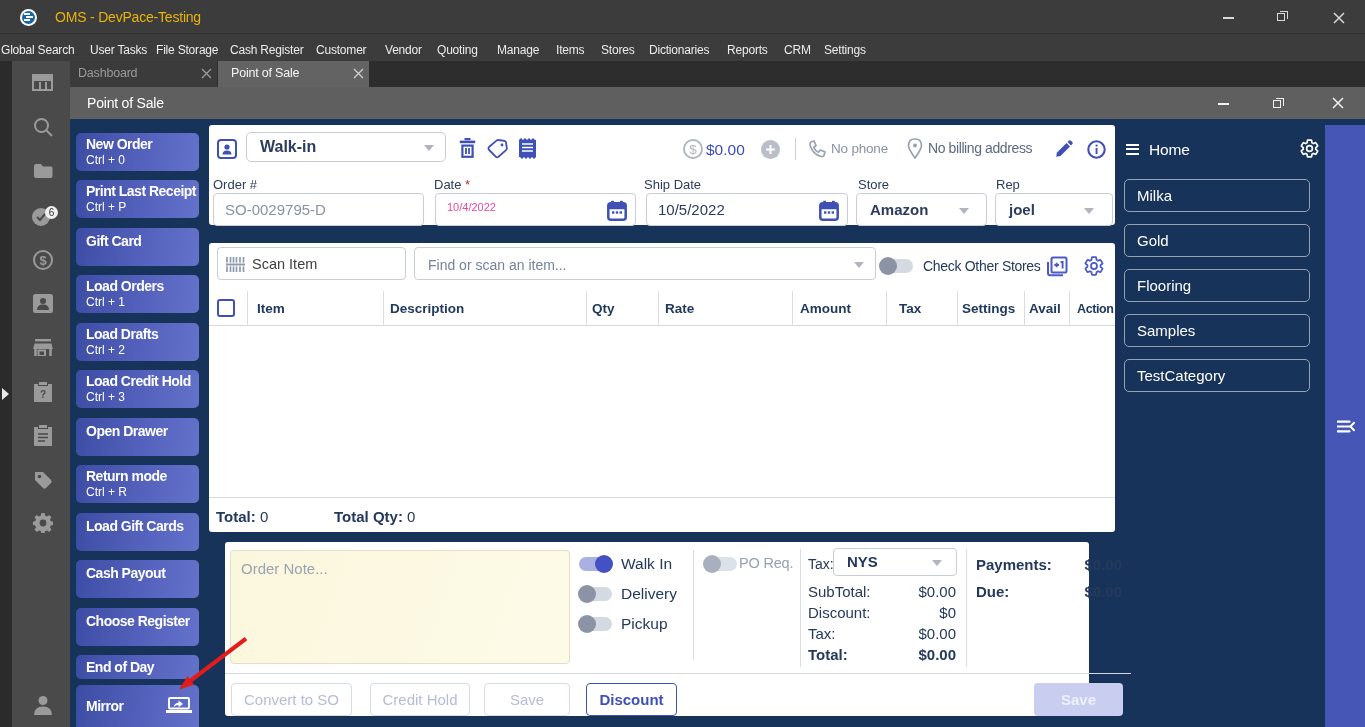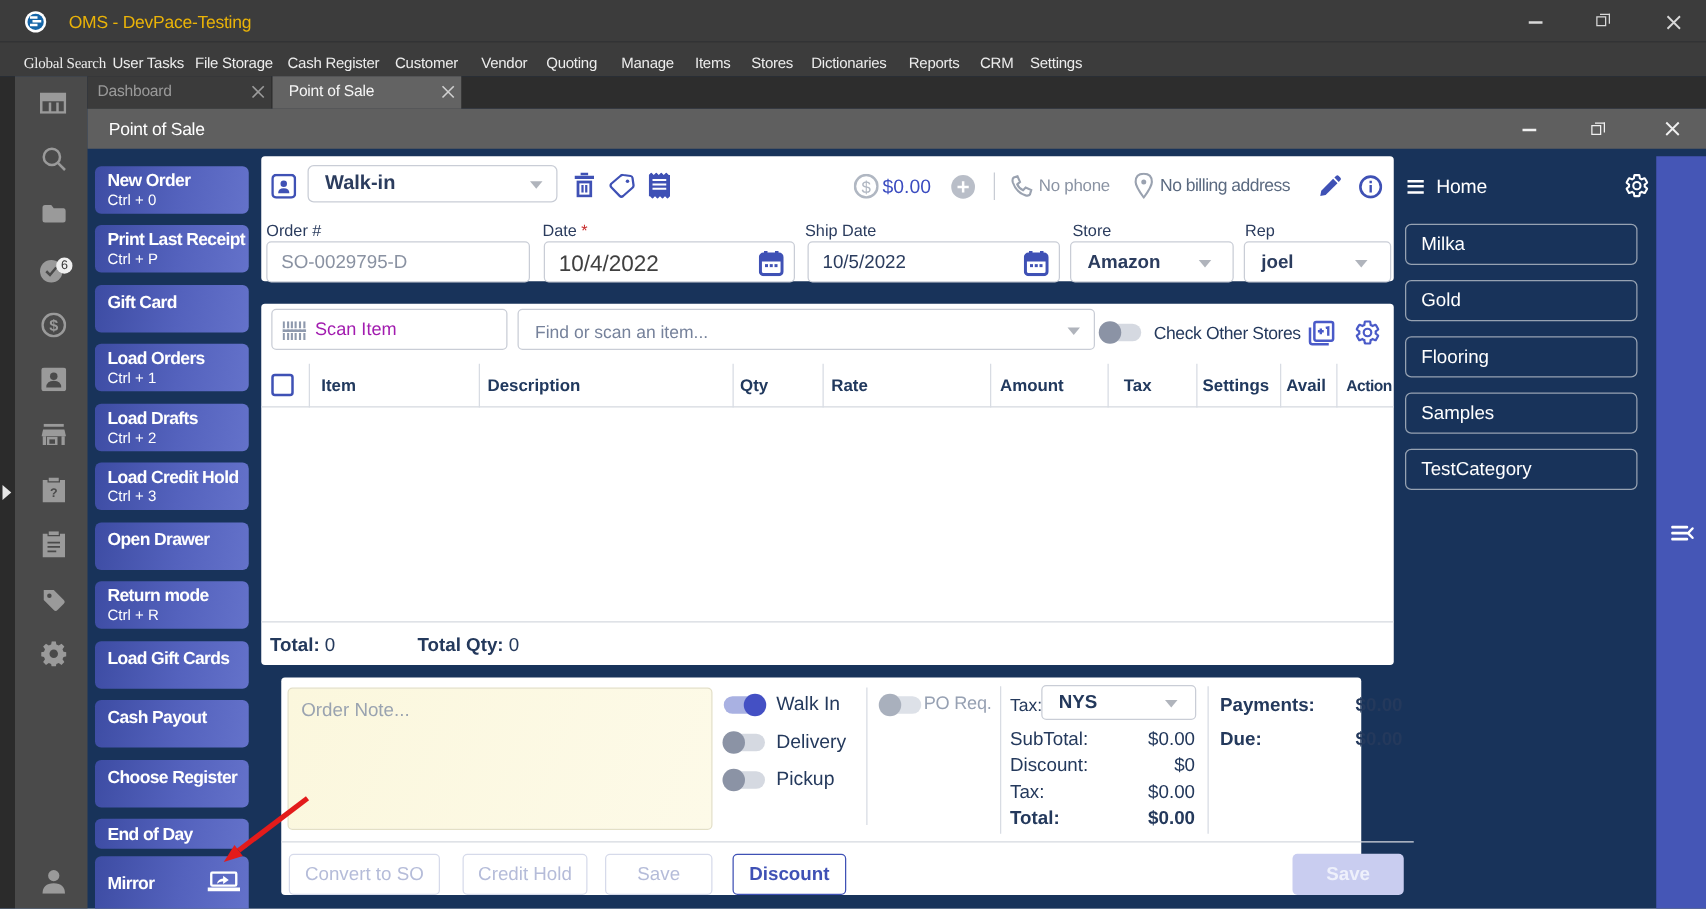--- a/index.html
+++ b/index.html
@@ -63,21 +63,21 @@
   <div class="abs" style="left:55px;top:9px;font-size:14px;letter-spacing:-0.2px;color:#eab308;">OMS  -  DevPace-Testing</div>
 
   <div class="abs" style="left:1223px;top:16.5px;width:11px;height:2px;background:#d8d8d8;"></div>
   <div class="abs" style="left:1277px;top:13px;width:8px;height:8px;border:1px solid #d8d8d8;"></div>
   <div class="abs" style="left:1280px;top:11px;width:8px;height:8px;border-top:1px solid #d8d8d8;border-right:1px solid #d8d8d8;"></div>
   <svg class="abs" style="left:1333px;top:12px;" width="12" height="12">
       <path d="M1 1 L11 11 M11 1 L1 11" stroke="#d8d8d8" stroke-width="1.5"></path>
     </svg>
 
   <div class="abs menubar">
-    <span style="left:19px;font-family:Liberation Serif, serif;">Global Search</span>
+    <span style="left:1px;">Global Search</span>
     <span style="left:90px;">User Tasks</span>
     <span style="left:156px;">File Storage</span>
     <span style="left:230px;">Cash Register</span>
     <span style="left:316px;">Customer</span>
     <span style="left:385px;">Vendor</span>
     <span style="left:437px;">Quoting</span>
     <span style="left:497px;">Manage</span>
     <span style="left:556px;">Items</span>
     <span style="left:601px;">Stores</span>
     <span style="left:649px;">Dictionaries</span>
@@ -306,21 +306,21 @@
     <span class="lbl" style="left:4px;top:52px;">Order #</span>
     <span class="lbl" style="left:225px;top:52px;">Date <span style="color:#c62828;">*</span></span>
     <span class="lbl" style="left:435px;top:52px;">Ship Date</span>
     <span class="lbl" style="left:649px;top:52px;">Store</span>
     <span class="lbl" style="left:787px;top:52px;">Rep</span>
 
     <div class="inp" style="left:4px;top:68px;width:211px;height:33px;">
       <span style="position:absolute;left:11px;top:7px;font-size:15px;color:#8a92a2;">SO-0029795-D</span>
     </div>
     <div class="inp" style="left:226px;top:68px;width:201px;height:33px;">
-      <span style="position:absolute;left:11px;top:7px;font-size:18px;color:#404040;">10/4/2022</span>
+      <span style="position:absolute;left:11px;top:7px;font-size:11px;color:#ec4899;">10/4/2022</span>
       <svg style="position:absolute;left:171px;top:6px;" width="20" height="21">
         <rect x="4.2" y="0.8" width="2.8" height="4" fill="#3f51b5"></rect>
         <rect x="13" y="0.8" width="2.8" height="4" fill="#3f51b5"></rect>
         <path d="M1.3 5.8 Q1.3 3.3 3.8 3.3 H16.2 Q18.7 3.3 18.7 5.8 V9.2 H1.3 Z" fill="#3f51b5"></path>
         <rect x="1.3" y="3.3" width="17.4" height="16.4" rx="2.5" fill="none" stroke="#3f51b5" stroke-width="2.5"></rect>
         <rect x="5" y="11.3" width="2.4" height="2.4" fill="#3f51b5"></rect>
         <rect x="8.8" y="11.3" width="2.4" height="2.4" fill="#3f51b5"></rect>
         <rect x="12.6" y="11.3" width="2.4" height="2.4" fill="#3f51b5"></rect>
       </svg>
     </div>
@@ -351,21 +351,21 @@
   </div>
   <div class="panel" id="panel2" style="left:209px;top:243px;width:906px;height:289px;">
 
     <div class="inp" style="left:8px;top:4px;width:189px;height:33px;">
       <svg style="position:absolute;left:8px;top:8.5px;" width="19" height="15">
         <path d="M1 0 V15 M4.5 0 V15 M7.5 0 V15 M10.5 0 V15 M14 0 V15 M17.5 0 V15" stroke="#8e99ad" stroke-width="1.7"></path>
         <rect x="0" y="6.4" width="19" height="2.2" fill="#8e99ad"></rect>
         <rect x="0" y="5.6" width="19" height="0.8" fill="#ffffff"></rect>
         <rect x="0" y="8.6" width="19" height="0.8" fill="#ffffff"></rect>
       </svg>
-      <span style="position:absolute;left:34px;top:8px;font-size:14.5px;color:#a21caf;">Scan Item</span>
+      <span style="position:absolute;left:34px;top:8px;font-size:14.5px;color:#404040;">Scan Item</span>
     </div>
 
     <div class="inp" style="left:205px;top:4px;width:462px;height:33px;">
       <span style="position:absolute;left:13px;top:9px;font-size:14px;color:#76829b;">Find or scan an item...</span>
       <svg style="position:absolute;left:438px;top:13px;" width="12" height="8">
           <path d="M1 1 L6 7 L11 1 Z" fill="#b0b4bc"></path>
         </svg>
     </div>
 
     <div class="tgl off" style="left:671px;top:15.5px;">

